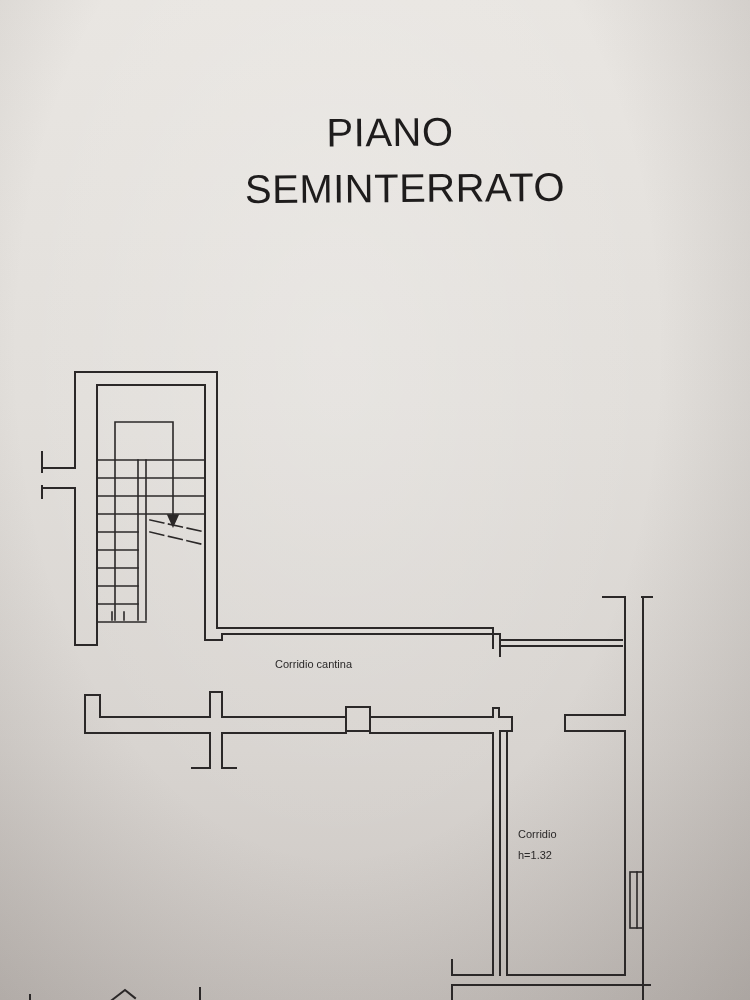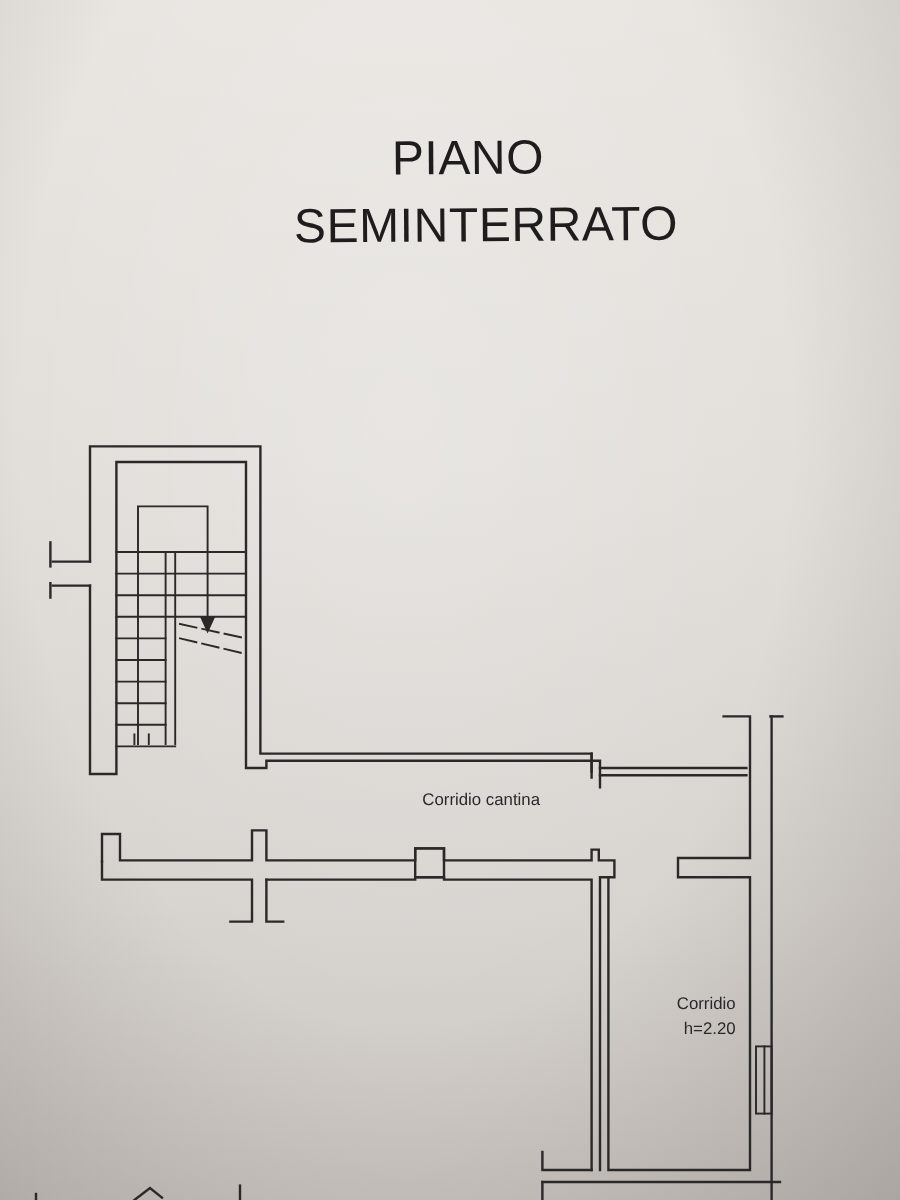--- a/index.html
+++ b/index.html
@@ -14,22 +14,22 @@
     }
     .title {
       position:absolute; left:0; width:750px; text-align:center;
       color:#1e1c1c; font-size:40px; letter-spacing:0.5px; line-height:1;
       transform: rotate(-0.4deg);
     }
     .title.l1 { top:112px; left:15px; }
     .title.l2 { top:168px; left:30px; }
     svg.plan { position:absolute; left:0; top:0; }
     .label {
-      position:absolute; color:#2a2828; font-size:14px; line-height:1.15;
-      text-align:right;
+      position:absolute; color:#2a2828; font-size:11px; line-height:1.15;
+      text-align:left;
     }
   </style>
 </head>
 <body>
 
 <div class="vignette"></div>
 
 <div class="title l1">PIANO</div>
 <div class="title l2">SEMINTERRATO</div>
 
@@ -100,13 +100,13 @@
     <g stroke-width="2">
       <path d="M112,1000 L125,990 L135,998"></path>
       <line x1="200" y1="988" x2="200" y2="1000"></line>
       <line x1="30" y1="995" x2="30" y2="1000"></line>
     </g>
   </g>
 </svg>
 
 <div class="label" style="left:275px; top:658px; width:175px;">Corridio cantina</div>
 <div class="label" style="left:518px; top:828px; width:95px;">Corridio</div>
-<div class="label" style="left:518px; top:849px; width:95px;">h=2.20</div>
+<div class="label" style="left:518px; top:849px; width:95px;">h=1.32</div>
 
 </body></html>

